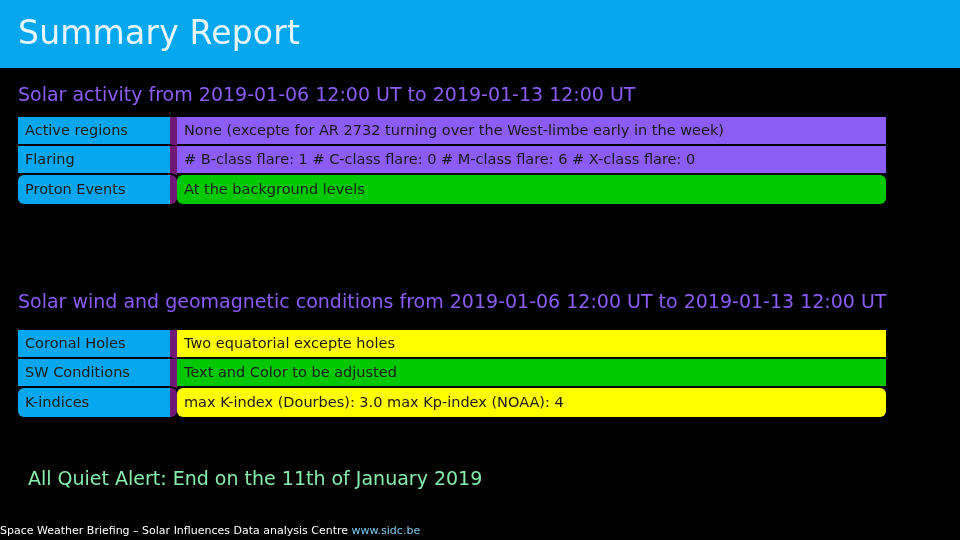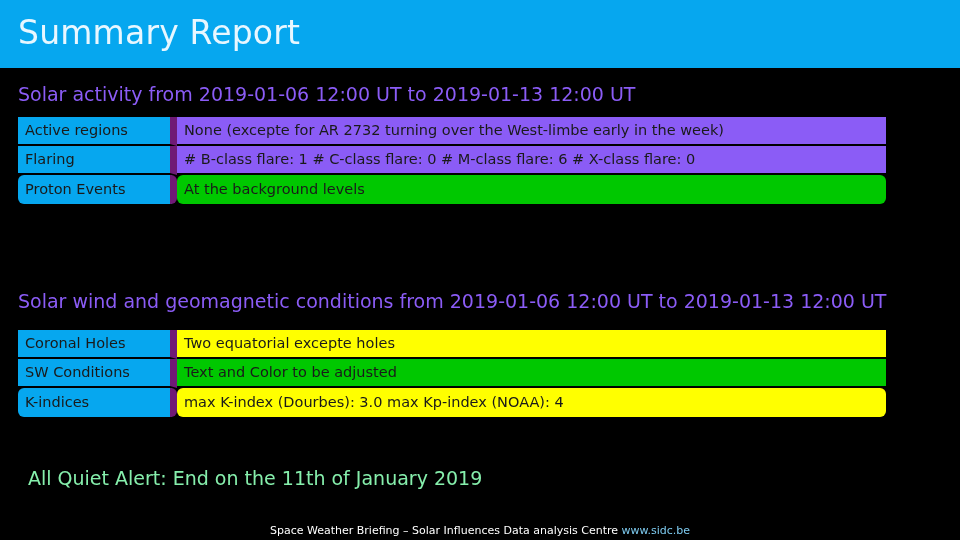--- a/index.html
+++ b/index.html
@@ -101,21 +101,21 @@
     white-space: nowrap;
     margin-left: 10px;
   }
 
   
   .footer {
     position: absolute;
     left: 0;
     top: 523px;
     width: 960px;
-    text-align: center;
+    text-align: left;
     font-size: 11px;
     line-height: 15px;
     color: #ffffff;
     white-space: nowrap;
   }
   .footer-url { color: #7ecbf0; }
 </style>
 </head>
 <body>
 

